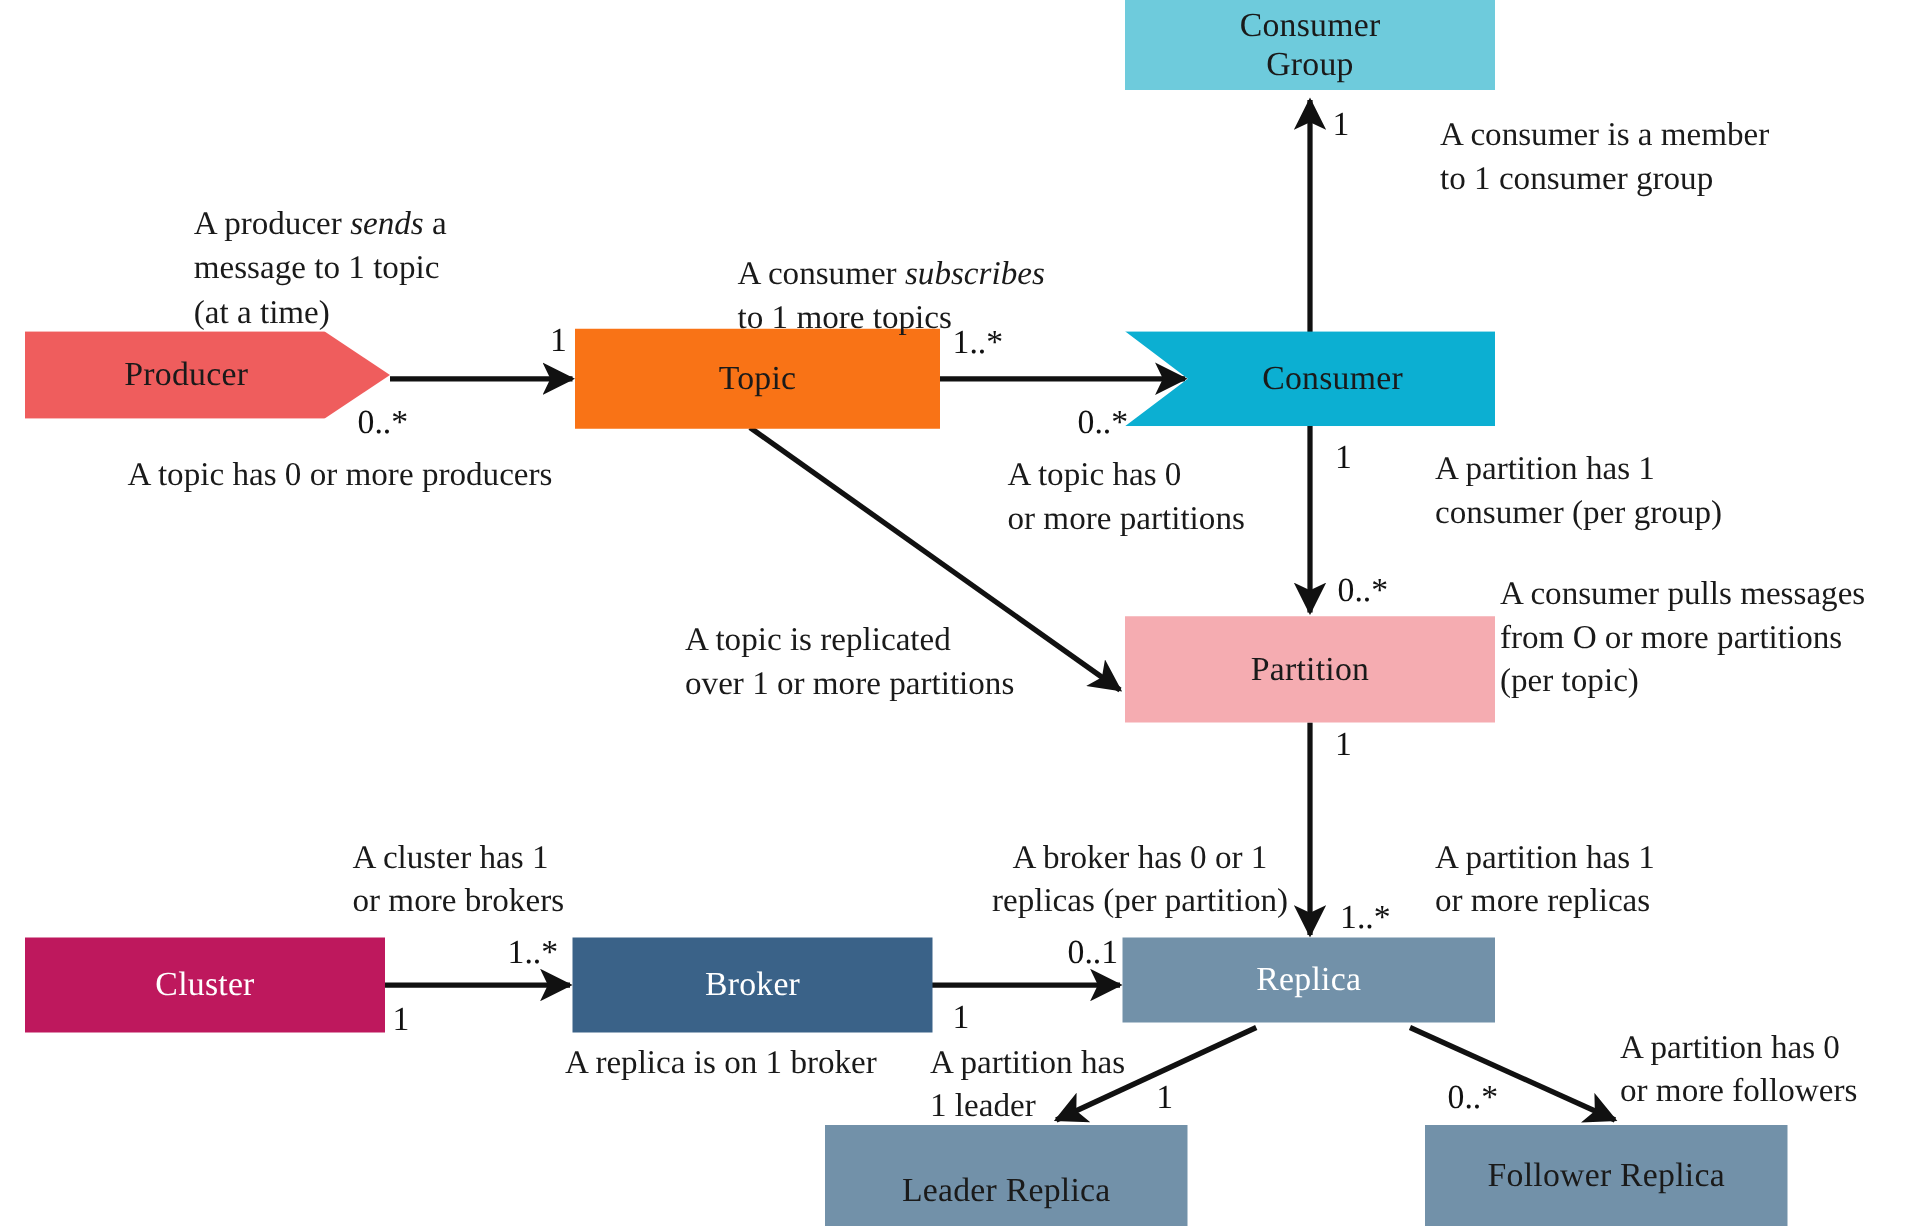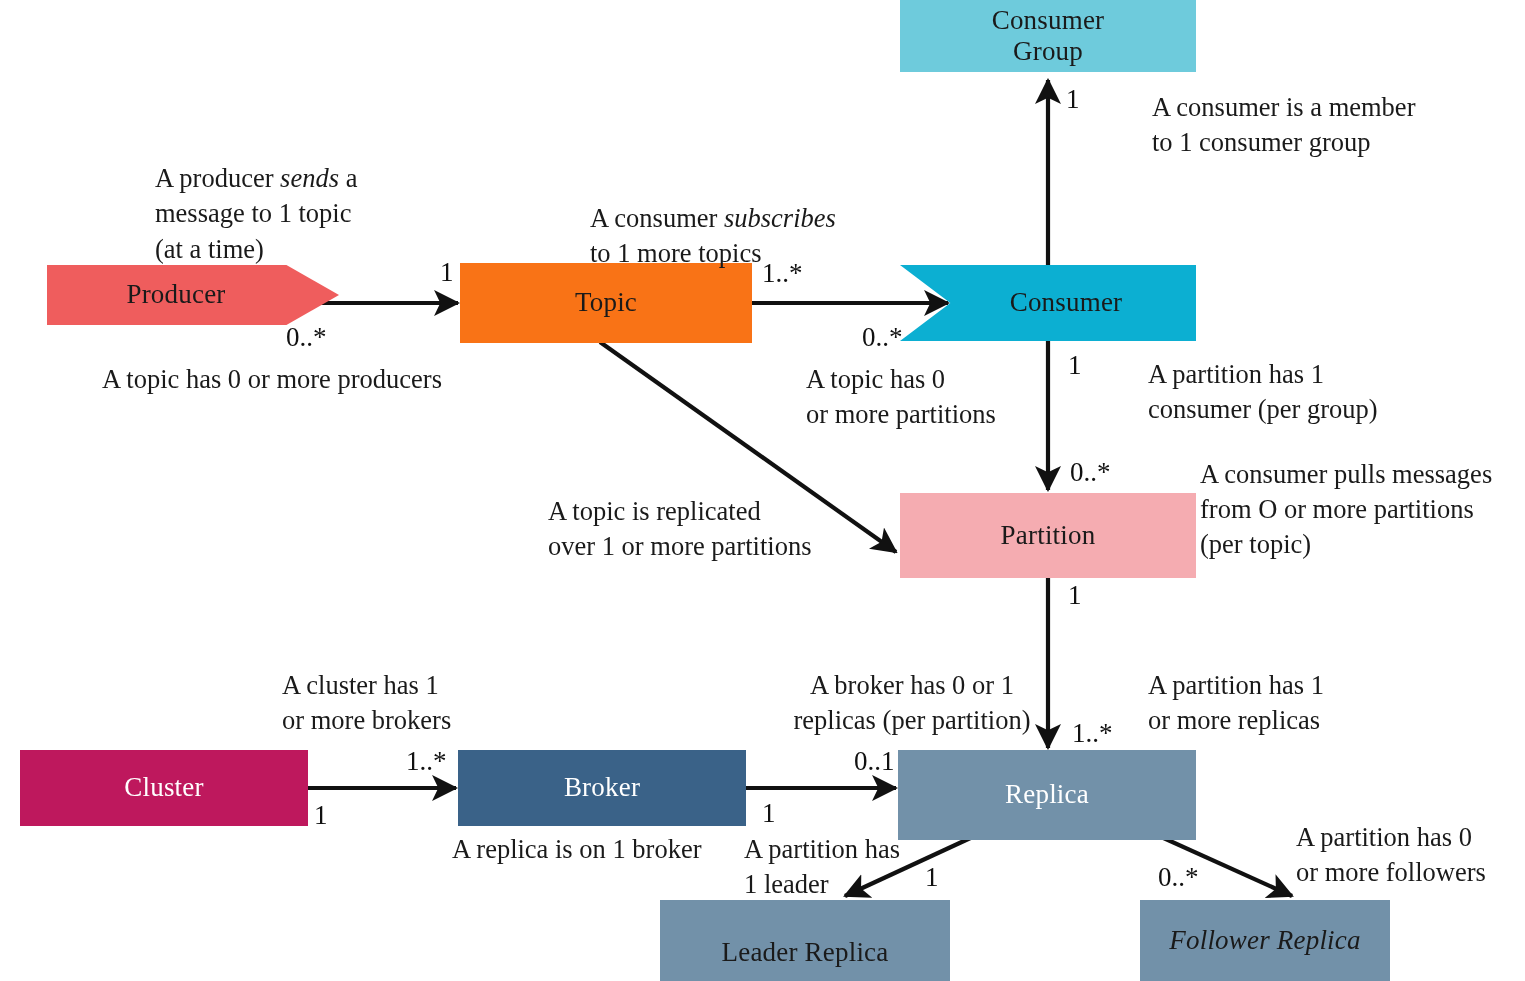--- a/index.html
+++ b/index.html
@@ -87,22 +87,22 @@
     <line class="edge-line" x1="1005" y1="822" x2="845" y2="896" marker-end="url(#arrow)"></line>
 
     <line class="edge-line" x1="1128" y1="822" x2="1292" y2="896" marker-end="url(#arrow)"></line>
   </svg>
 
   <div class="node" style="left:900px; top:0px; width:296px; height:72px; background:#6ecbdc;">
     <span class="node-label" style="white-space:pre-line;">Consumer
 Group</span>
   </div>
 
-  <div class="node" style="left:20px; top:265px; width:292px; height:60px; background:#ef5d5d;
-              clip-path: polygon(0% 0%, 82% 0%, 100% 50%, 82% 100%, 0% 100%); margin-left: 27px;">
+  <div class="node" style="left:20px; top:265px; width:292px; height:70px; background:#ef5d5d;
+              clip-path: polygon(0% 0%, 82% 0%, 100% 50%, 82% 100%, 0% 100%);">
     <span class="node-label" style="margin-right:34px;">Producer</span>
   </div>
 
   <div class="node" style="left:460px; top:263px; width:292px; height:80px; background:#f97316;">
     <span class="node-label">Topic</span>
   </div>
 
   <div class="node" style="left:900px; top:265px; width:296px; height:76px; background:#0cafd2;
               clip-path: polygon(0% 0%, 100% 0%, 100% 100%, 0% 100%, 17% 50%);">
     <span class="node-label" style="margin-left:36px;">Consumer</span>
@@ -113,29 +113,29 @@
   </div>
 
   <div class="node" style="left:20px; top:750px; width:288px; height:76px; background:#be185d; color:#ffffff;">
     <span class="node-label">Cluster</span>
   </div>
 
   <div class="node" style="left:458px; top:750px; width:288px; height:76px; background:#3a6288; color:#ffffff;">
     <span class="node-label">Broker</span>
   </div>
 
-  <div class="node" style="left:898px; top:750px; width:298px; height:90px; background:#7291a9; color:#ffffff;">
+  <div class="node" style="left:898px; top:750px; width:298px; height:68px; background:#7291a9; color:#ffffff;">
     <span class="node-label">Replica</span>
   </div>
 
   <div class="node" style="left:660px; top:900px; width:290px; height:105px; background:#7291a9;">
     <span class="node-label">Leader Replica</span>
   </div>
 
-  <div class="node" style="left:1140px; top:900px; width:250px; height:81px; background:#7291a9;font-style:italic;">
+  <div class="node" style="left:1140px; top:900px; width:290px; height:81px; background:#7291a9;">
     <span class="node-label">Follower Replica</span>
   </div>
 
   <div class="ann" style="left:155px; top:126px; width:300px;">
     <span>A producer </span><em>sends</em><span style="white-space:pre-line;"> a
 message to 1 topic
 (at a time)</span>
   </div>
 
   <div class="ann" style="left:12px; top:362px; width:430px;text-align:right;">A topic has 0 or more producers</div>

